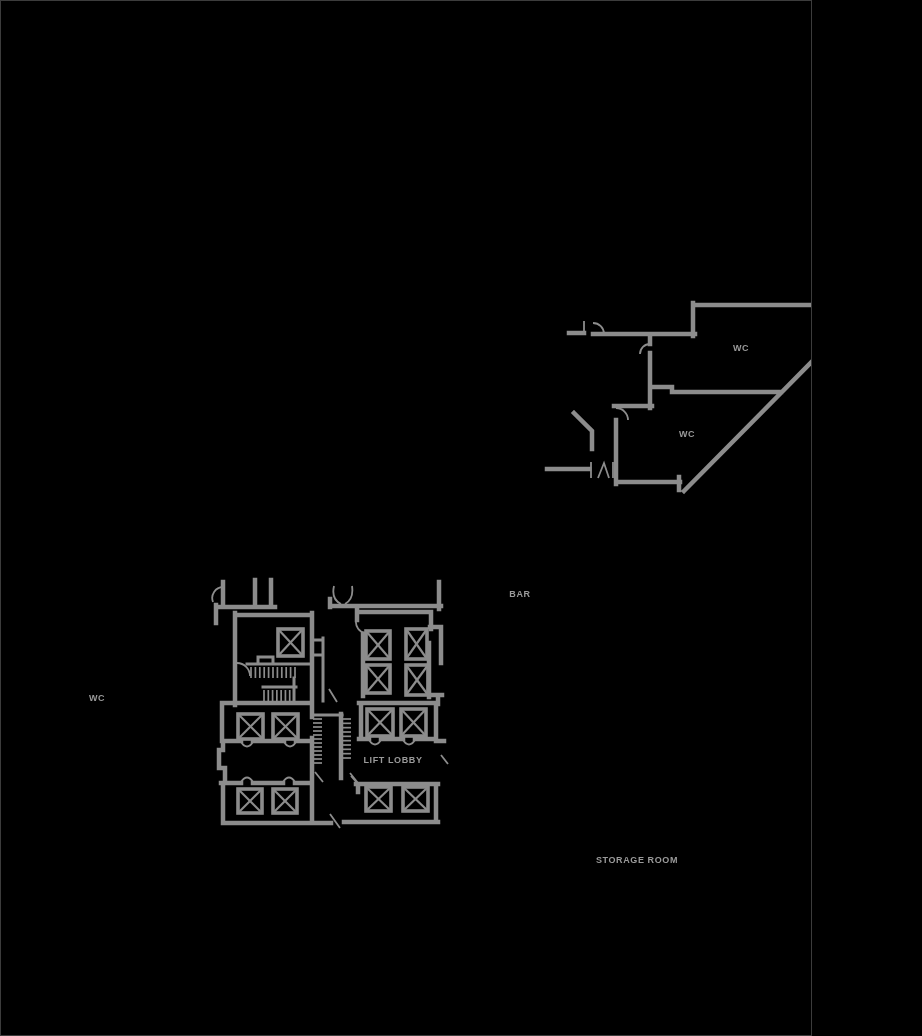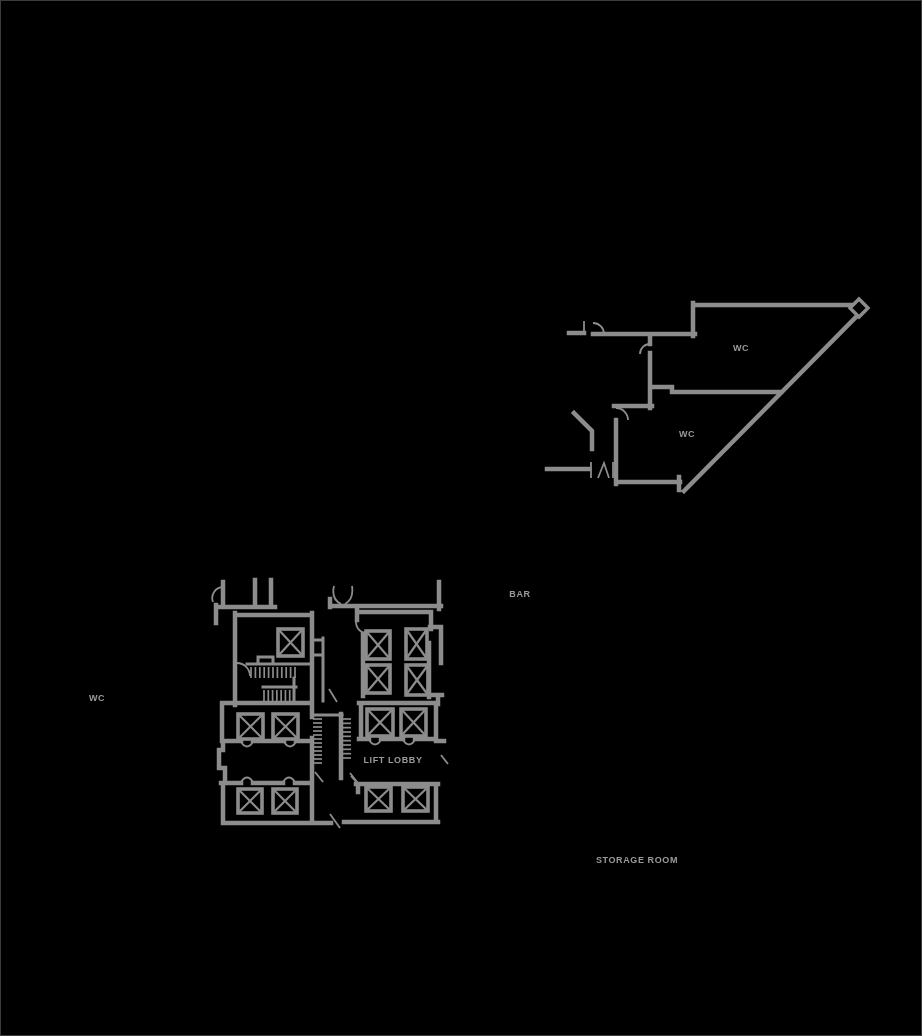--- a/index.html
+++ b/index.html
@@ -1,18 +1,18 @@
 <!DOCTYPE html>
 <html style="--background: #000000; --wall: #8c8c8c; --label: #9a9a9a; --border: #3c3c3c;"><head>
 <meta charset="utf-8">
 <style>
   html,body{margin:0;padding:0;background:#000;}
   .canvas{
     position:relative;
-    width:922px;height:1036px;
+    width:812px;height:1036px;
     background:var(--background,#000);
     border:1px solid var(--border,#3c3c3c);
     box-sizing:border-box;
     overflow:hidden;
     font-family:"Liberation Sans",sans-serif;
   }
   svg{position:absolute;left:0;top:0;}
   .wall{stroke:var(--wall,#8c8c8c);stroke-width:4.5;fill:none;stroke-linecap:square;}
   .wall-thin{stroke:var(--wall,#8c8c8c);stroke-width:3;fill:none;stroke-linecap:square;}
   .detail{stroke:var(--wall,#8c8c8c);stroke-width:1.8;fill:none;stroke-linecap:butt;}

